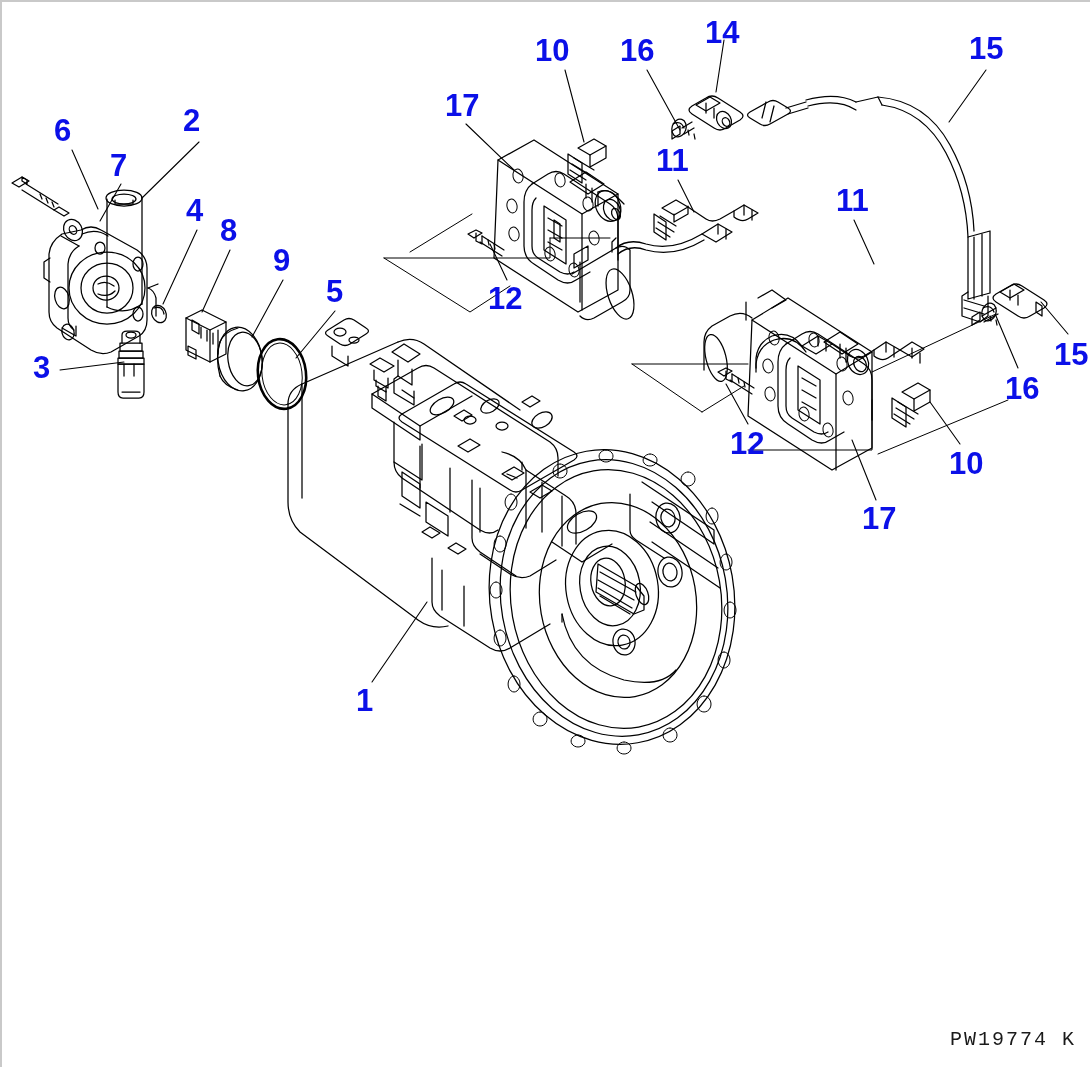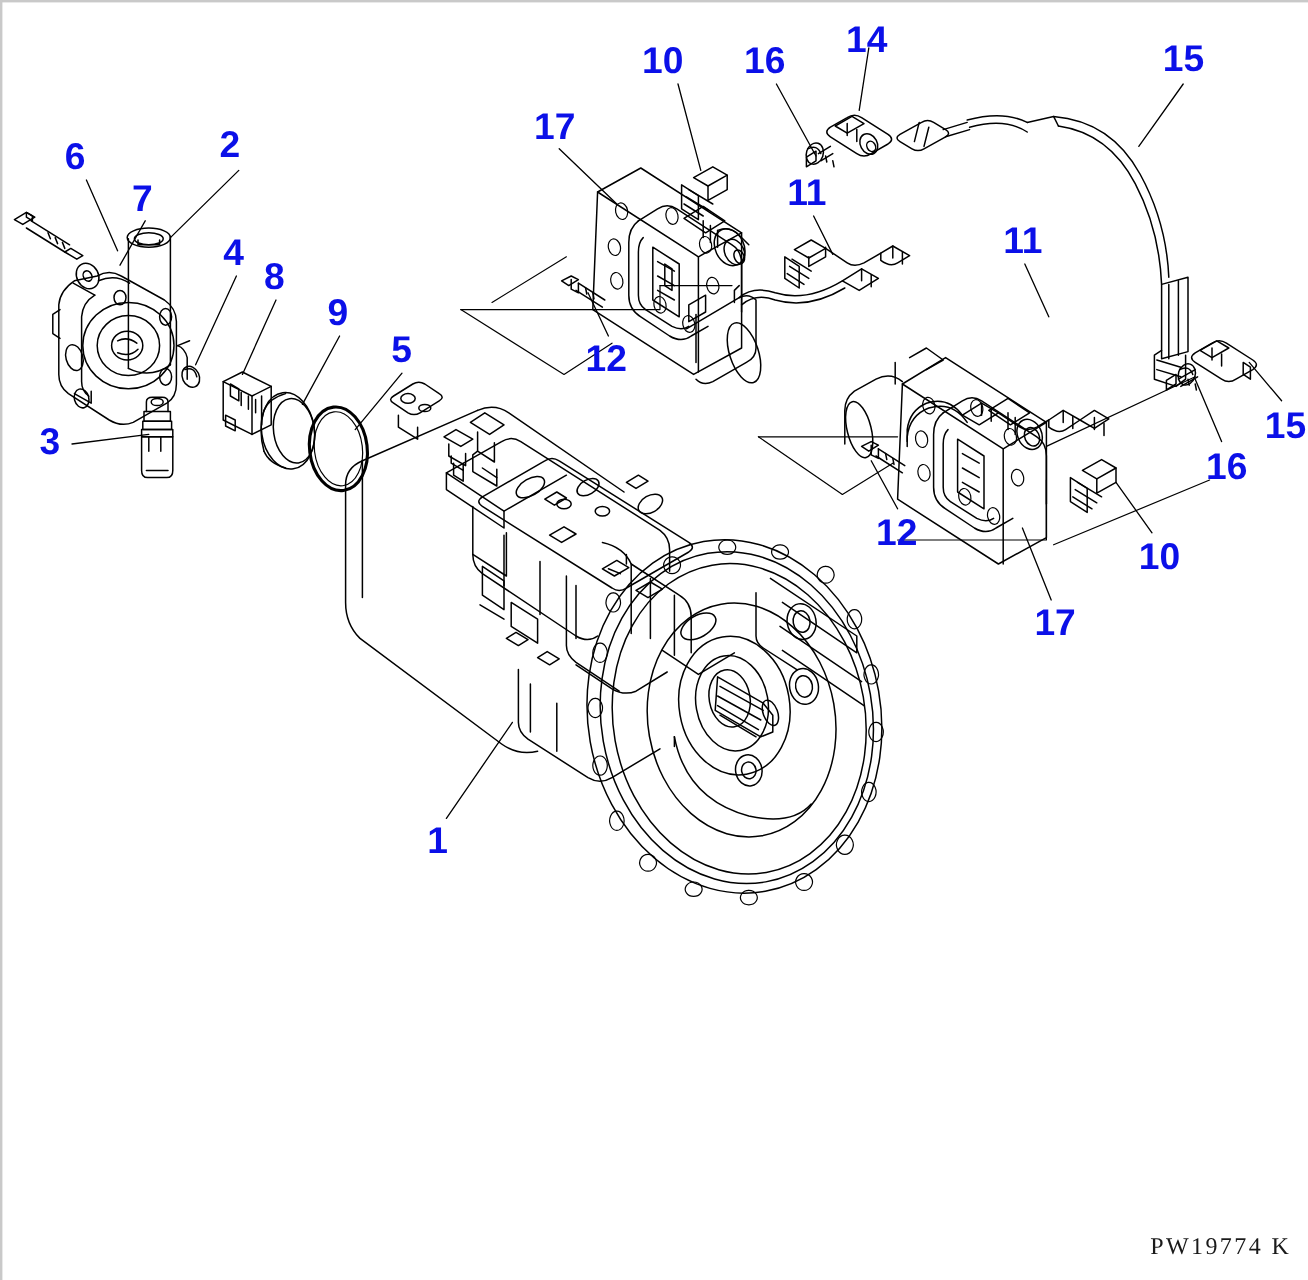--- a/index.html
+++ b/index.html
@@ -26,21 +26,21 @@
     line-height:31px;
     letter-spacing:0px;
     font-family:"Liberation Sans", sans-serif;
     white-space:nowrap;
     user-select:none;
   }
   #drawing-number{
     position:absolute;
     right:14px;bottom:16px;
     color:#1a1a1a;
-    font-family:Liberation Serif, serif;
+    font-family:Liberation Mono, monospace;
     font-size:20px;
     letter-spacing:2px;
     white-space:nowrap;
     text-align:right;
   }
 </style>
 </head>
 <body>
 
 <div id="sheet">

